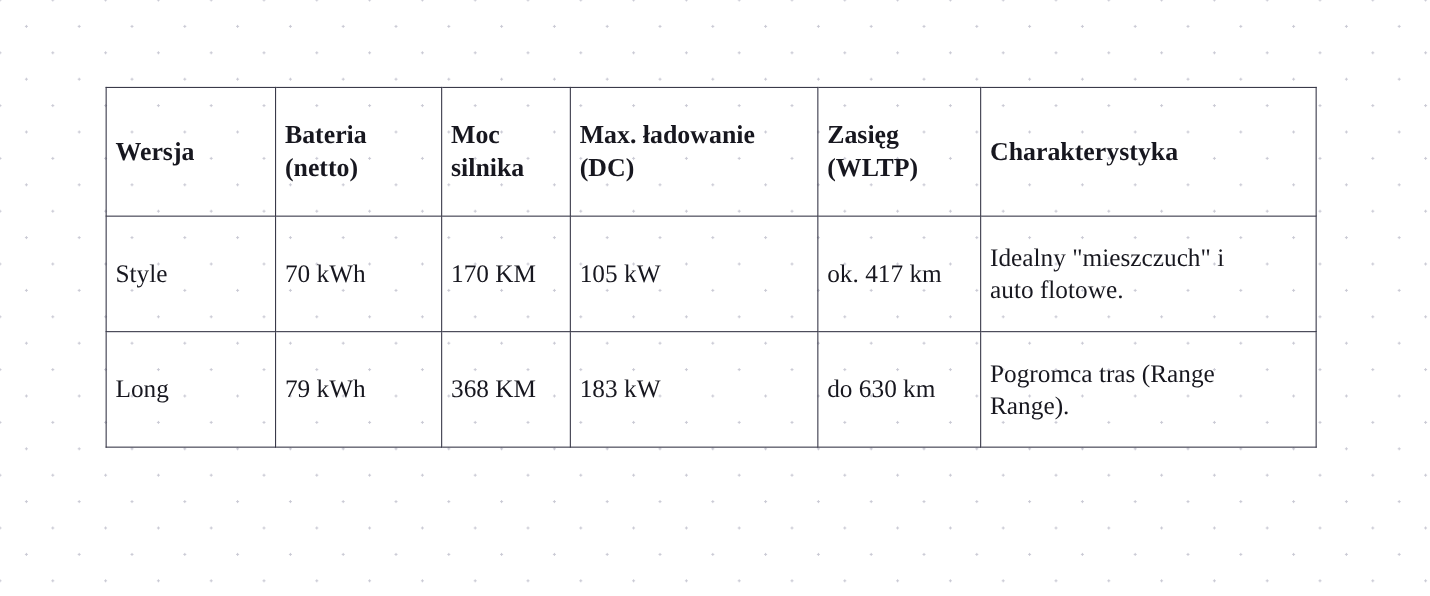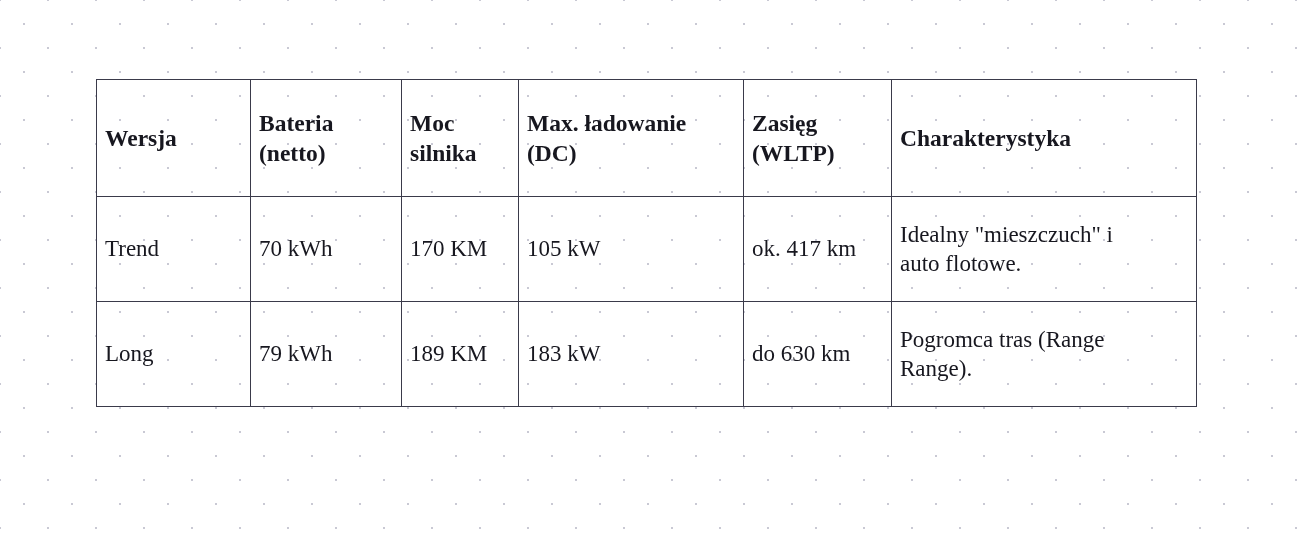--- a/index.html
+++ b/index.html
@@ -101,34 +101,34 @@
             <span class="cellline">Zasięg</span>
             <span class="cellline">(WLTP)</span>
           </th>
           <th>
             <span class="cellline">Charakterystyka</span>
           </th>
         </tr>
       </thead>
       <tbody>
         <tr>
-          <td>Trend</td>
+          <td>Style</td>
           <td>70 kWh</td>
           <td>170 KM</td>
           <td>105 kW</td>
           <td>ok. 417 km</td>
           <td>
             <span class="cellline">Idealny "mieszczuch" i</span>
             <span class="cellline">auto flotowe.</span>
           </td>
         </tr>
         <tr>
           <td>Long</td>
           <td>79 kWh</td>
-          <td>189 KM</td>
+          <td>368 KM</td>
           <td>183 kW</td>
           <td>do 630 km</td>
           <td>
             <span class="cellline">Pogromca tras (Range</span>
             <span class="cellline">Range).</span>
           </td>
         </tr>
       </tbody>
     </table>
   </div>

